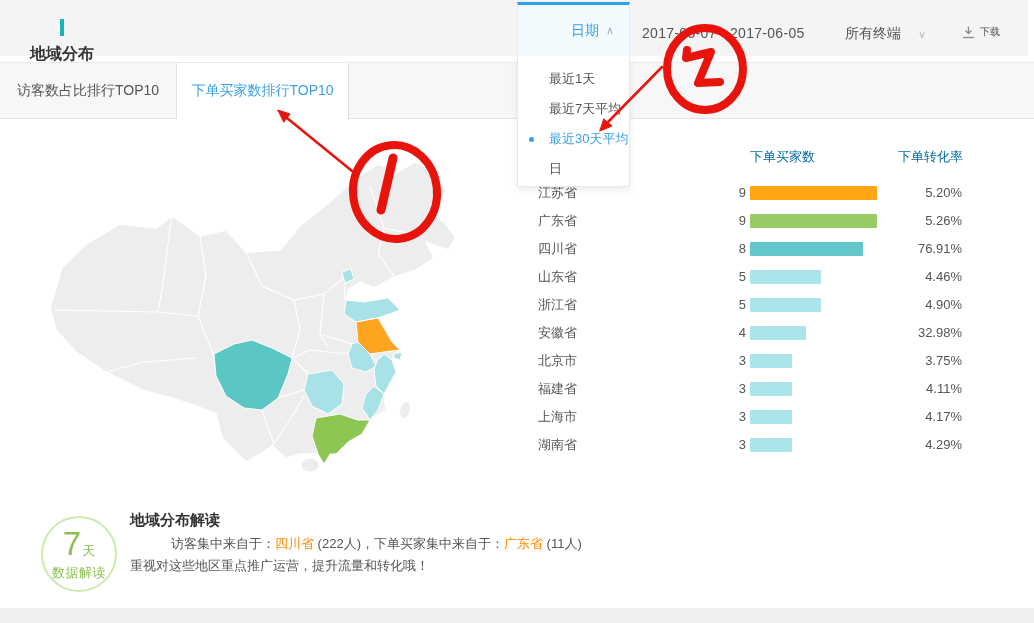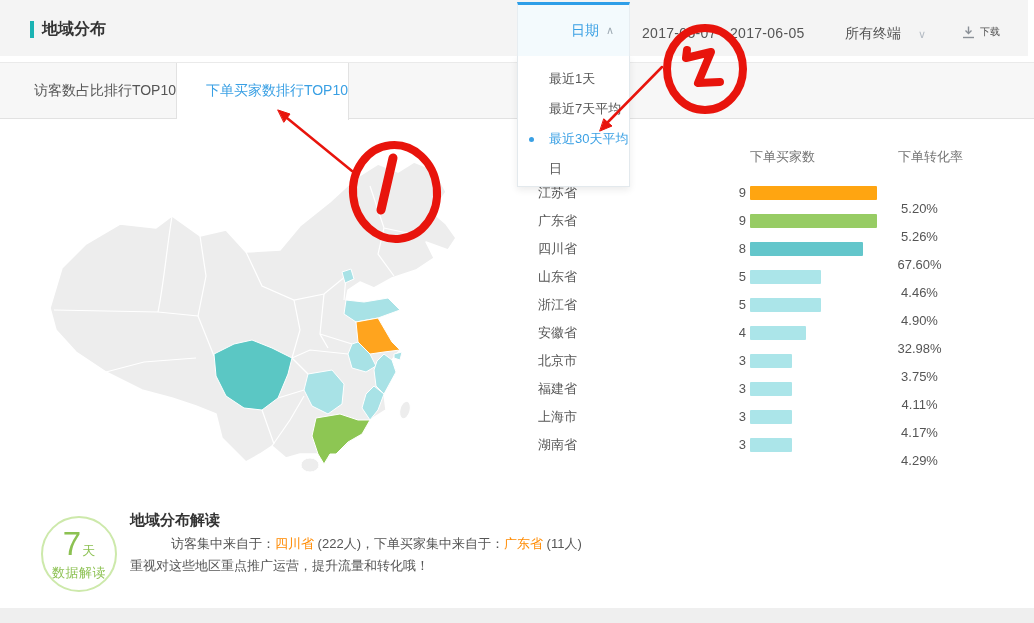--- a/index.html
+++ b/index.html
@@ -2,66 +2,66 @@
 <html><head>
 <meta charset="utf-8">
 <style>
   html,body{margin:0;padding:0;}
   .page{
     position:relative;width:1034px;height:623px;background:#fff;overflow:hidden;
     font-family:"Liberation Sans","DejaVu Sans",sans-serif;color:#555;
   }
   
   .header-band{position:absolute;left:0;top:0;width:1028px;height:56px;background:#f4f4f4;}
-  .title-block{position:absolute;left:30px;top:19px;display:flex;align-items:center;gap:8px;}
+  .title-block{position:absolute;left:30px;top:19px;display:flex;align-items:center;gap:8px;flex-direction:column;}
   .title-accent{width:4px;height:17px;background:#1bb3b3;}
   .page-title{font-size:16px;font-weight:bold;color:#333;}
   
   .date-btn{
     position:absolute;left:517px;top:2px;width:113px;height:54px;z-index:21;
     background:#f3fafd;border-top:3px solid #2d9ee8;border-left:1px solid #e7edf1;border-right:1px solid #e7edf1;
     display:flex;align-items:center;justify-content:center;gap:7px;box-sizing:border-box;cursor:pointer;
   }
   .date-btn .lbl{font-size:14px;color:#3aa0e4;margin-left:38px;}
   .date-btn .caret{font-size:11px;color:#9fabb4;}
   .date-range{position:absolute;left:642px;top:25px;font-size:14px;color:#555;letter-spacing:.3px;}
   .terminal{position:absolute;left:845px;top:25px;display:flex;align-items:center;gap:17px;cursor:pointer;}
   .terminal .lbl{font-size:14px;color:#555;}
   .terminal .caret{font-size:11px;color:#b5bcc4;}
   .download{position:absolute;left:962px;top:25px;display:flex;align-items:center;gap:5px;cursor:pointer;}
   .download .lbl{font-size:10px;color:#555;}
   
   .tabs-row{position:absolute;left:0;top:62px;width:1034px;height:55px;background:#f7f7f7;
     border-top:1px solid #eaeaea;border-bottom:1px solid #e2e2e2;box-sizing:content-box;}
-  .tab{position:absolute;top:0;height:55px;line-height:55px;text-align:right;font-size:14px;color:#555;
+  .tab{position:absolute;top:0;height:55px;line-height:55px;text-align:center;font-size:14px;color:#555;
     border-right:1px solid #e2e2e2;cursor:pointer;box-sizing:border-box;}
   .tab.t0{left:0;width:177px;}
   .tab.t1{left:177px;width:172px;}
   .tab.active{background:#fff;color:#3aa0e4;height:57px;z-index:2;}
   
   .dropdown-panel{
     position:absolute;left:517px;top:56px;width:113px;height:131px;z-index:20;background:#fff;
     border:1px solid #e3e9ed;border-top:none;box-shadow:0 3px 7px rgba(0,0,0,.08);box-sizing:border-box;padding-top:8px;
   }
   .dd-item{position:relative;height:30px;line-height:30px;padding-left:31px;font-size:13px;color:#555;cursor:pointer;}
   .dd-item.selected{color:#3aa0e4;}
   .dd-item .dot{position:absolute;left:11px;top:13px;width:5px;height:5px;border-radius:50%;background:#3aa0e4;}
   
   .map-wrap{position:absolute;left:48px;top:158px;width:410px;height:318px;}
   
   .chart{position:absolute;left:538px;top:140px;width:430px;height:330px;font-size:13px;}
-  .chart-head{position:absolute;top:8px;color:#737373;font-size:13px;}
+  .chart-head{position:absolute;top:8px;color:#0369a1;font-size:13px;}
   .chart-head.h1{left:212px;}
   .chart-head.h2{left:360px;}
   .chart-rows{position:absolute;left:0;top:39px;width:430px;}
   .chart-row{position:relative;height:28px;}
   .prov{position:absolute;left:0;top:0;line-height:28px;color:#555;}
   .num{position:absolute;left:140px;width:68px;text-align:right;line-height:28px;color:#555;}
   .bar{position:absolute;left:212px;top:7px;height:14px;border-radius:1px;cursor:pointer;}
-  .rate{position:absolute;left:339px;width:85px;text-align:center;line-height:28px;color:#555;margin-top:16px;}
+  .rate{position:absolute;left:339px;width:85px;text-align:right;line-height:28px;color:#555;}
   
   .badge{
     position:absolute;left:41px;top:516px;width:76px;height:76px;border-radius:50%;
     border:2px solid #cde9ab;box-sizing:border-box;display:flex;flex-direction:column;align-items:center;justify-content:center;
     color:#8cc152;background:#fff;
   }
   .badge .row1{display:flex;align-items:baseline;line-height:1;}
   .badge .big{font-size:33px;font-weight:400;}
   .badge .unit{font-size:13px;margin-left:1px;}
   .badge .caption{font-size:13px;margin-top:4px;letter-spacing:.5px;}
@@ -174,21 +174,21 @@
         <div class="chart-row">
           <span class="prov">广东省</span>
           <span class="num">9</span>
           <div class="bar" style="width: 127px; background: rgb(151, 204, 100);"></div>
           <span class="rate">5.26%</span>
         </div>
         <div class="chart-row">
           <span class="prov">四川省</span>
           <span class="num">8</span>
           <div class="bar" style="width: 113px; background: rgb(99, 198, 203);"></div>
-          <span class="rate">67.60%</span>
+          <span class="rate">76.91%</span>
         </div>
         <div class="chart-row">
           <span class="prov">山东省</span>
           <span class="num">5</span>
           <div class="bar" style="width: 71px; background: rgb(171, 229, 233);"></div>
           <span class="rate">4.46%</span>
         </div>
         <div class="chart-row">
           <span class="prov">浙江省</span>
           <span class="num">5</span>

